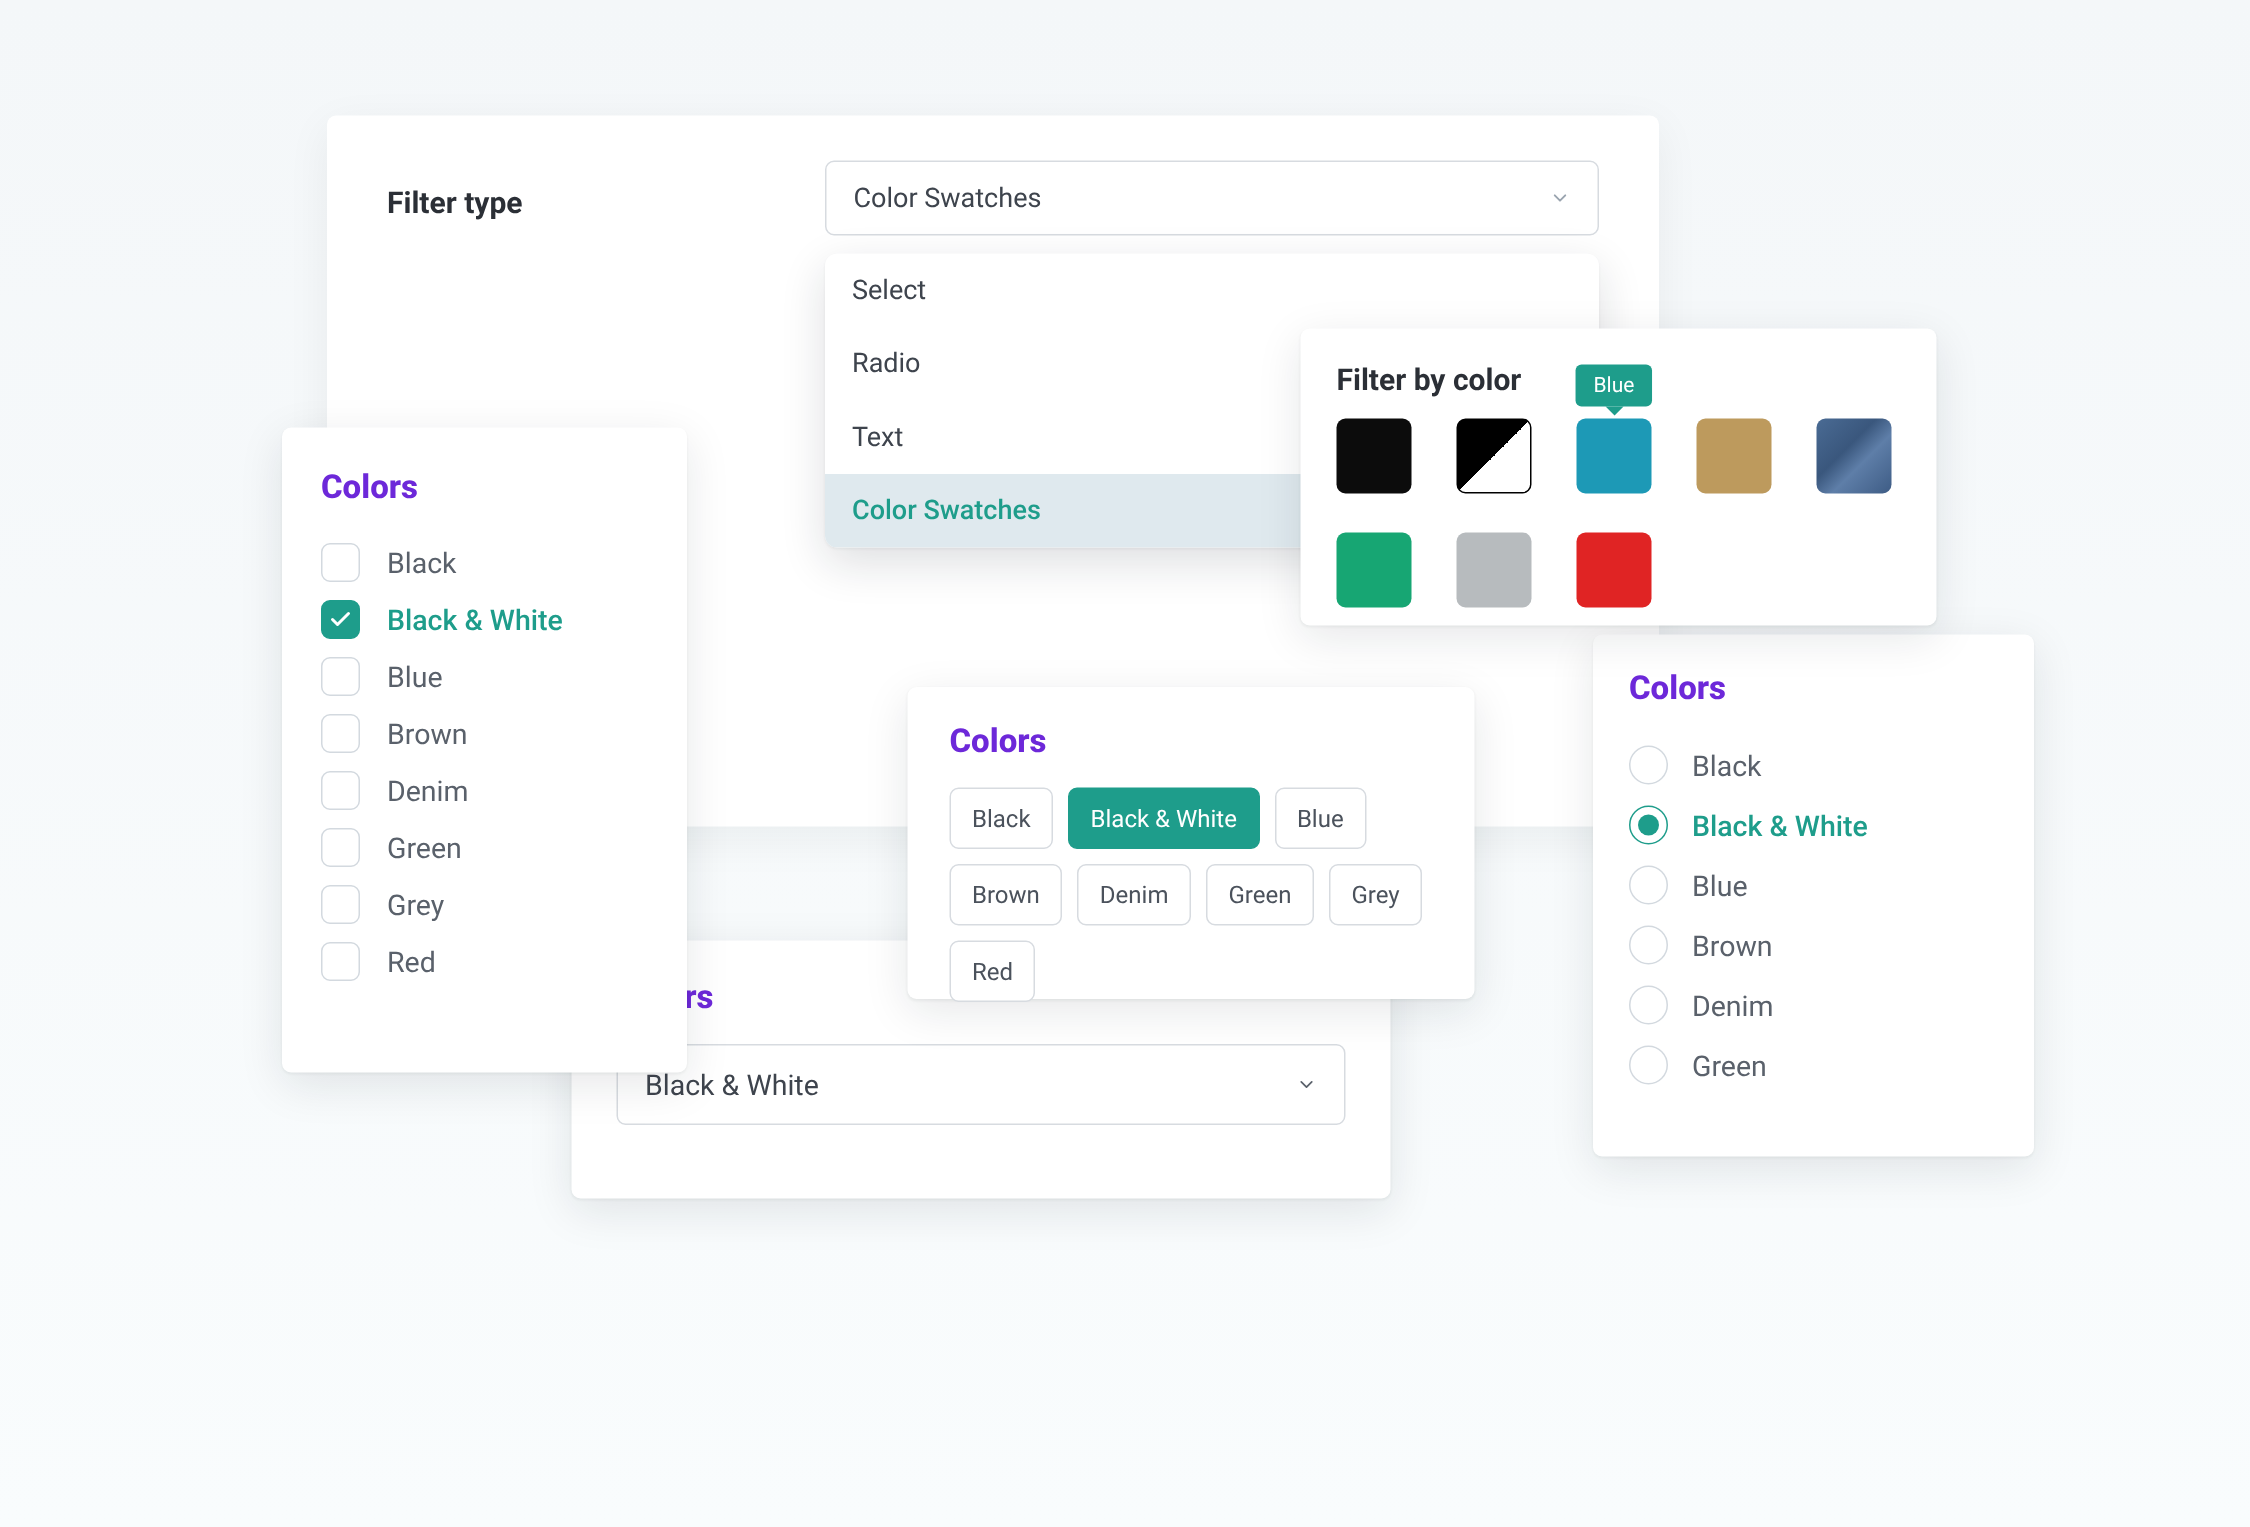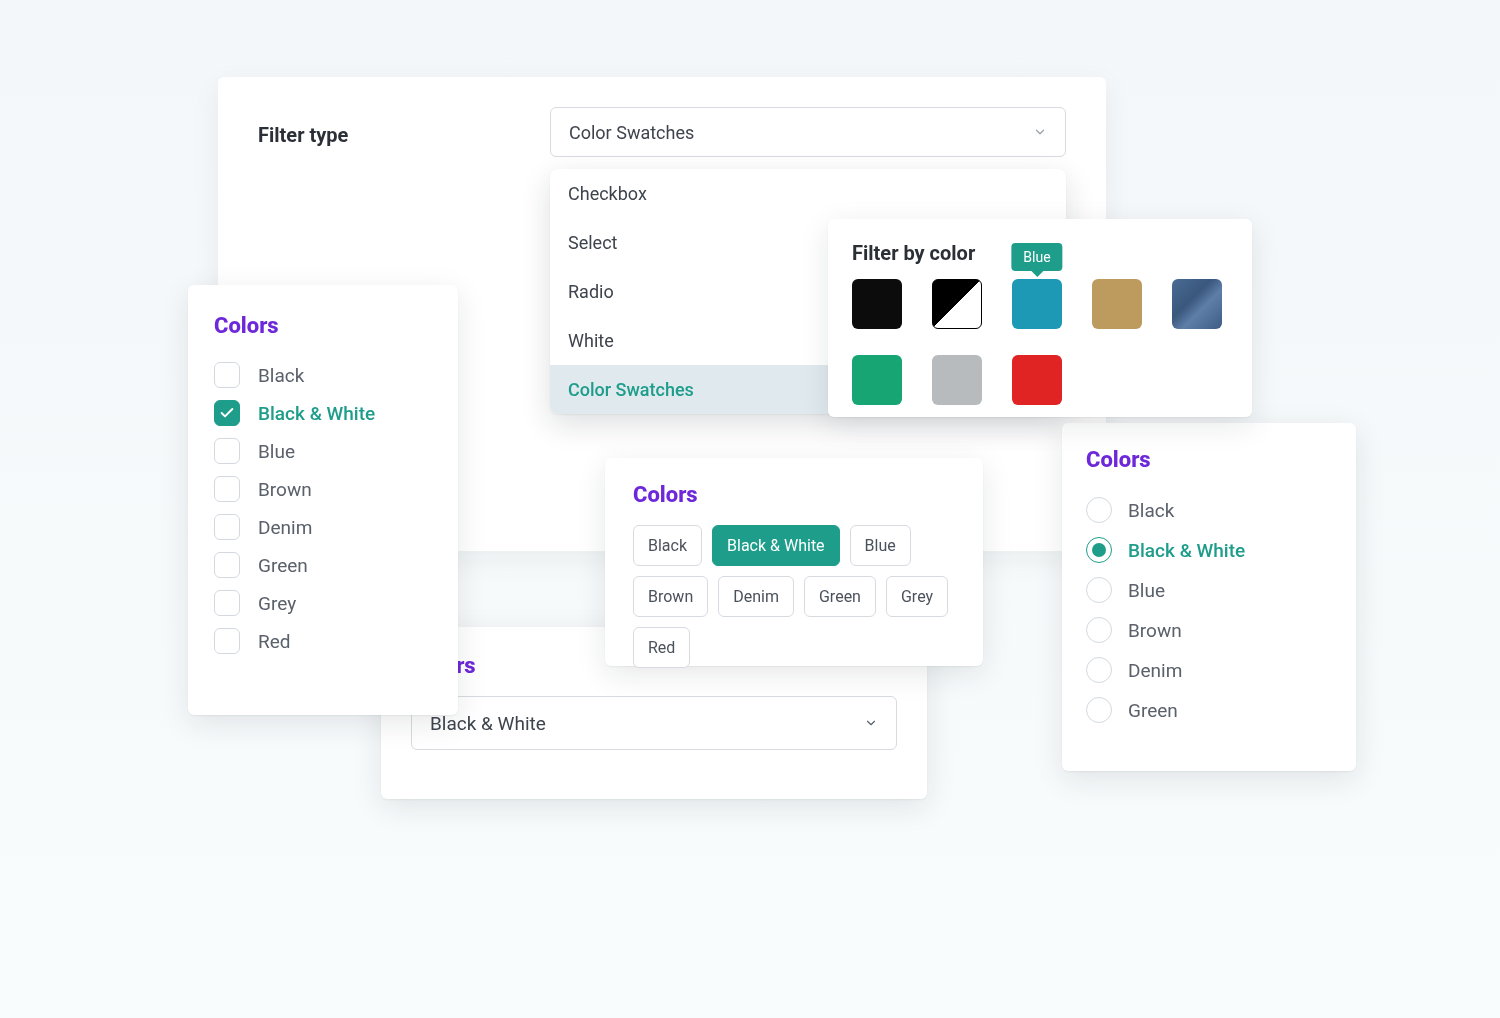--- a/index.html
+++ b/index.html
@@ -132,21 +132,21 @@
   }
   .chk-row.checked .chk-label {
     color: #1e9d8b;
     font-weight: 500;
   }
   .chk-box svg { width: 16px; height: 16px; display:none; }
   .chk-row.checked .chk-box svg { display:block; }
 
   
   .swatch-panel {
-    left: 738px;
+    left: 777px;
     top: 219px;
     width: 424px;
     height: 198px;
     padding: 22px 24px 24px 24px;
     z-index: 9;
   }
   .swatch-title {
     font-weight:700;
     font-size:20px;
     margin-bottom: 14px;
@@ -289,24 +289,23 @@
         <div class="select-control">
           <span>Color Swatches</span>
           <span class="chevron">
             <svg viewBox="0 0 24 24" fill="none" stroke="currentColor" stroke-width="2.2" stroke-linecap="round" stroke-linejoin="round">
                 <polyline points="6 9 12 15 18 9"></polyline>
               </svg>
           </span>
         </div>
 
         <div class="dropdown-panel" id="settings-dropdown">
-            <div class="dropdown-item">Checkbox</div>
             <div class="dropdown-item">Select</div>
             <div class="dropdown-item">Radio</div>
-            <div class="dropdown-item">White</div>
+            <div class="dropdown-item">Text</div>
             <div class="dropdown-item highlighted">Color Swatches</div>
           </div>
 
       </div>
     </div>
   </div>
 
   <div class="card checkbox-panel">
     <div class="panel-title">Colors</div>
     <div id="checkbox-list">

